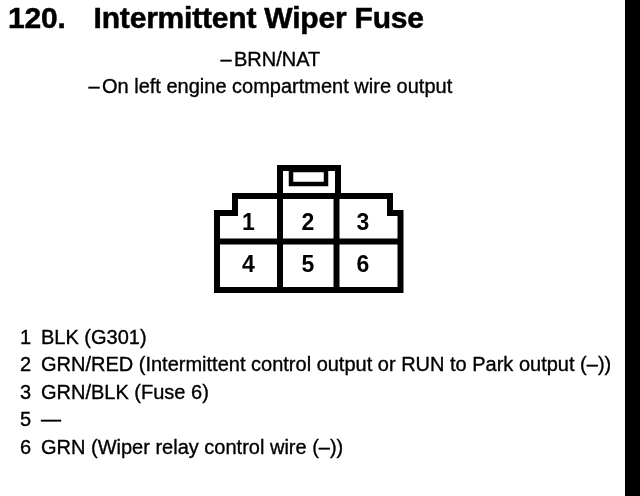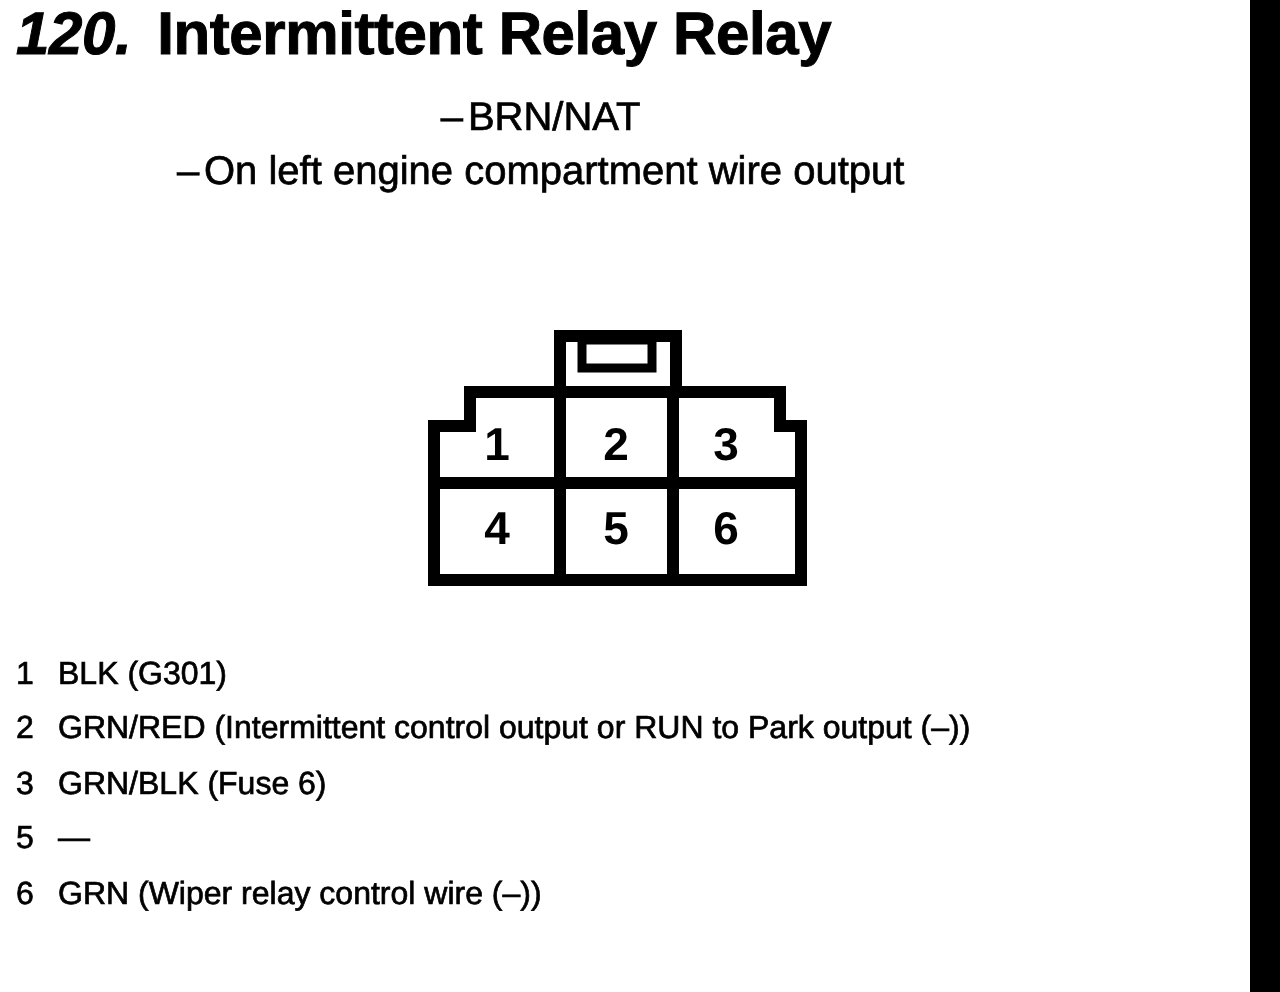--- a/index.html
+++ b/index.html
@@ -16,52 +16,52 @@
     width:15px;height:496px;
     background:#000;
   }
   .title{
     position:absolute;left:8px;top:3px;
     font-size:30px;font-weight:bold;line-height:30px;
     letter-spacing:-0.2px;
     -webkit-text-stroke:0.5px #000;
     white-space:nowrap;
   }
-  .title .num{margin-right:13px;font-style:italic;}
+  .title .num{margin-right:28px;}
   .loc-list{
     position:absolute;left:86px;top:46px;
     font-size:20px;line-height:27px;
     -webkit-text-stroke:0.35px #000;
   }
   .loc-row{white-space:nowrap;text-align:center;}
   .loc-row .dash{display:inline-block;width:16px;}
   .connector{
     position:absolute;left:200px;top:150px;
   }
   .pinout{
-    position:absolute;left:8px;top:324px;
-    font-size:16px;line-height:27.4px;
+    position:absolute;left:20px;top:324px;
+    font-size:20px;line-height:27.4px;
     -webkit-text-stroke:0.35px #000;
   }
   .pin-row{white-space:nowrap;}
   .pin-num{display:inline-block;width:14px;margin-right:7px;}
   .conn-num{
     font-family:"Liberation Sans", sans-serif;
     font-size:23px;font-weight:bold;
   }
 </style>
 </head>
 <body>
 
 <div class="page">
 
   <div class="scan-strip"></div>
 
   <div class="title">
-    <span class="num">120.</span><span>Intermittent Relay Relay</span>
+    <span class="num">120.</span><span>Intermittent Wiper Fuse</span>
   </div>
 
   <div class="loc-list">
     <div class="loc-row">
       <span class="dash">–</span><span>BRN/NAT</span>
     </div>
     <div class="loc-row">
       <span class="dash">–</span><span>On left engine compartment wire output</span>
     </div>
   </div>

